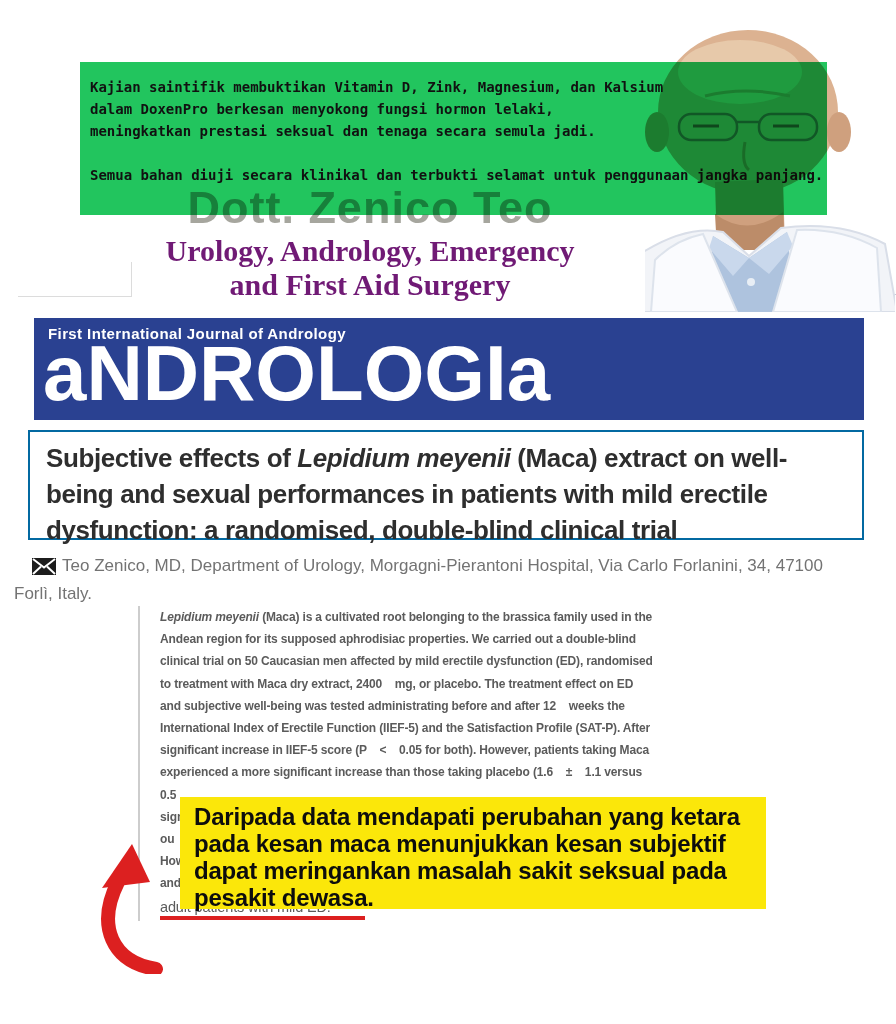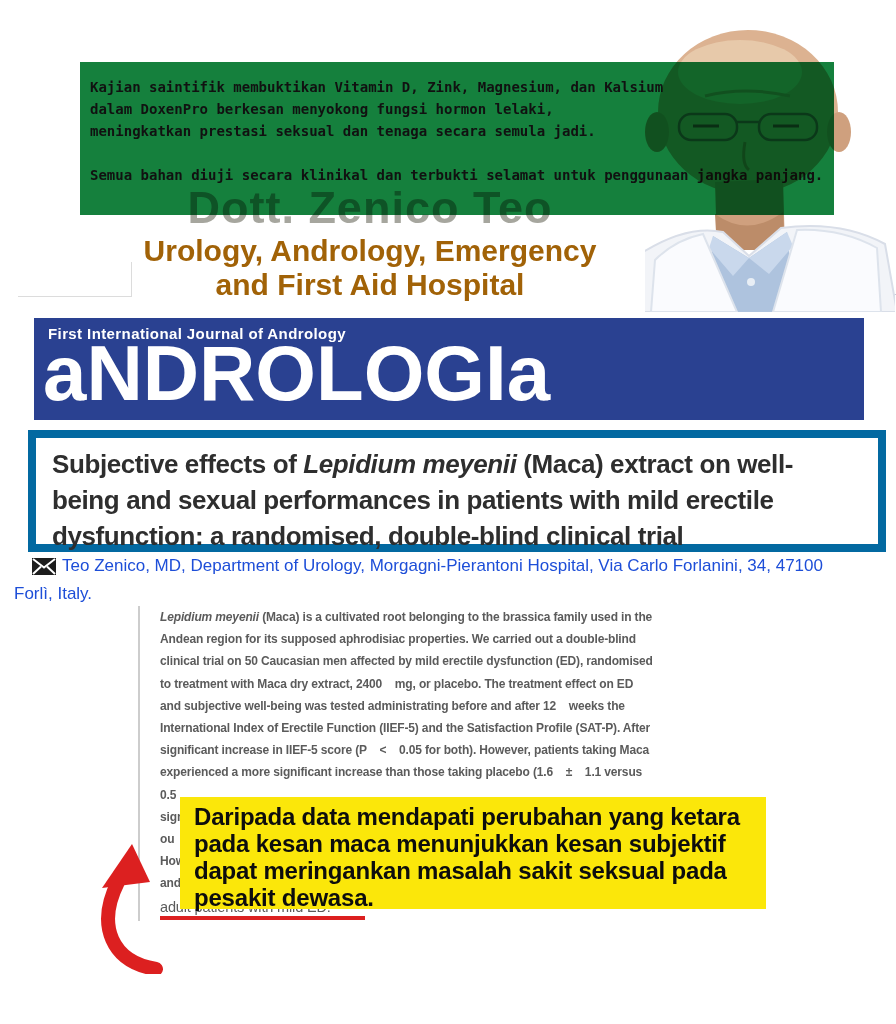--- a/index.html
+++ b/index.html
@@ -7,47 +7,47 @@
         font-family:"Liberation Sans",sans-serif;}
 
   
   .rule{position:absolute;background:#dcdcdc;}
 
   
   .photo{position:absolute;left:645px;top:24px;width:250px;height:288px;z-index:1;}
 
   
   .yellow-top{position:absolute;left:80px;top:62px;width:747px;height:153px;
-              background:#15803d;mix-blend-mode:multiply;z-index:2;padding-left:7px;}
+              background:#22c55e;mix-blend-mode:multiply;z-index:2;}
   .yellow-top .txt{position:absolute;left:10px;top:14px;color:#111;
               font-family:"DejaVu Sans Mono",monospace;font-weight:bold;
               font-size:14px;line-height:22px;white-space:pre-line;}
 
   .dott-name{position:absolute;left:140px;top:182px;width:460px;text-align:center;
              font-size:45px;font-weight:bold;letter-spacing:1px;color:#a6a69e;z-index:1;}
-  .cred{position:absolute;left:110px;width:520px;text-align:center;color:#a16207;
-        font-size:30px;font-weight:600;z-index:1;}
+  .cred{position:absolute;left:110px;width:520px;text-align:center;color:#701a75;
+        font-size:30px;font-weight:600;z-index:1;font-family:Liberation Serif, serif;}
   .cred1{top:234px;} .cred2{top:268px;}
 
   
   .banner{position:absolute;left:34px;top:318px;width:830px;height:102px;
           background:#2a4191;z-index:3;}
   .banner .tagline{position:absolute;left:14px;top:7px;color:#fff;font-weight:bold;
           font-size:15px;letter-spacing:.4px;}
   .banner .logo{position:absolute;left:9px;top:13px;color:#ffffff;font-weight:bold;
           font-size:78px;line-height:84px;letter-spacing:0px;}
 
   
   .title-box{position:absolute;left:28px;top:430px;width:816px;height:98px;
-          border:8px solid #0369a1;background:#fff;padding:8px 10px 0 16px;z-index:3;}
+          border:2px solid #0369a1;background:#fff;padding:8px 0 0 16px;z-index:3;}
   .title-line{font-size:26px;line-height:36px;font-weight:bold;color:#2e2e2e;
           letter-spacing:-.4px;white-space:nowrap;}
 
   
-  .author{position:absolute;color:#1d4ed8;font-size:17px;z-index:1;white-space:nowrap;}
+  .author{position:absolute;color:#737373;font-size:17px;z-index:1;white-space:nowrap;}
   .author-ic{position:absolute;left:32px;top:558px;z-index:1;}
   .a1{left:62px;top:556px;} .a2{left:14px;top:584px;text-align:right;}
 
   
   .abstract{position:absolute;left:138px;top:606px;border-left:2px solid #cdcdcd;
             padding-left:20px;width:640px;z-index:1;color:#5b5b5b;}
   .ab-line{height:22.2px;line-height:22.2px;font-size:12px;letter-spacing:-.15px;
             white-space:pre;font-weight:bold;}
   .c-line{height:27px;line-height:26px;font-size:14.5px;letter-spacing:-.15px;white-space:pre;}
   .it{font-style:italic;}
@@ -90,21 +90,21 @@
     <path d="M 58 210 L 92 288 L 6 288 L 10 236 Q 30 216 58 210 Z" fill="#fafbfe" stroke="#dde3ec" stroke-width="2"></path>
     <path d="M 152 206 L 128 288 L 236 288 L 232 224 Q 196 204 152 206 Z" fill="#fafbfe" stroke="#dde3ec" stroke-width="2"></path>
   </svg>
 
   <div class="rule" style="left:18px;top:296px;width:114px;height:1px;"></div>
   <div class="rule" style="left:131px;top:262px;width:1px;height:35px;"></div>
   <div class="rule" style="left:855px;top:294px;width:41px;height:1px;background:#c7cedb;"></div>
 
   <div class="dott-name">Dott. Zenico Teo</div>
   <div class="cred cred1">Urology, Andrology, Emergency</div>
-  <div class="cred cred2">and First Aid Hospital</div>
+  <div class="cred cred2">and First Aid Surgery</div>
 
   <div class="yellow-top">
     <div class="txt">Kajian saintifik membuktikan Vitamin D, Zink, Magnesium, dan Kalsium
 dalam DoxenPro berkesan menyokong fungsi hormon lelaki,
 meningkatkan prestasi seksual dan tenaga secara semula jadi.
 
 Semua bahan diuji secara klinikal dan terbukti selamat untuk penggunaan jangka panjang.</div>
   </div>
 
   <div class="banner">

